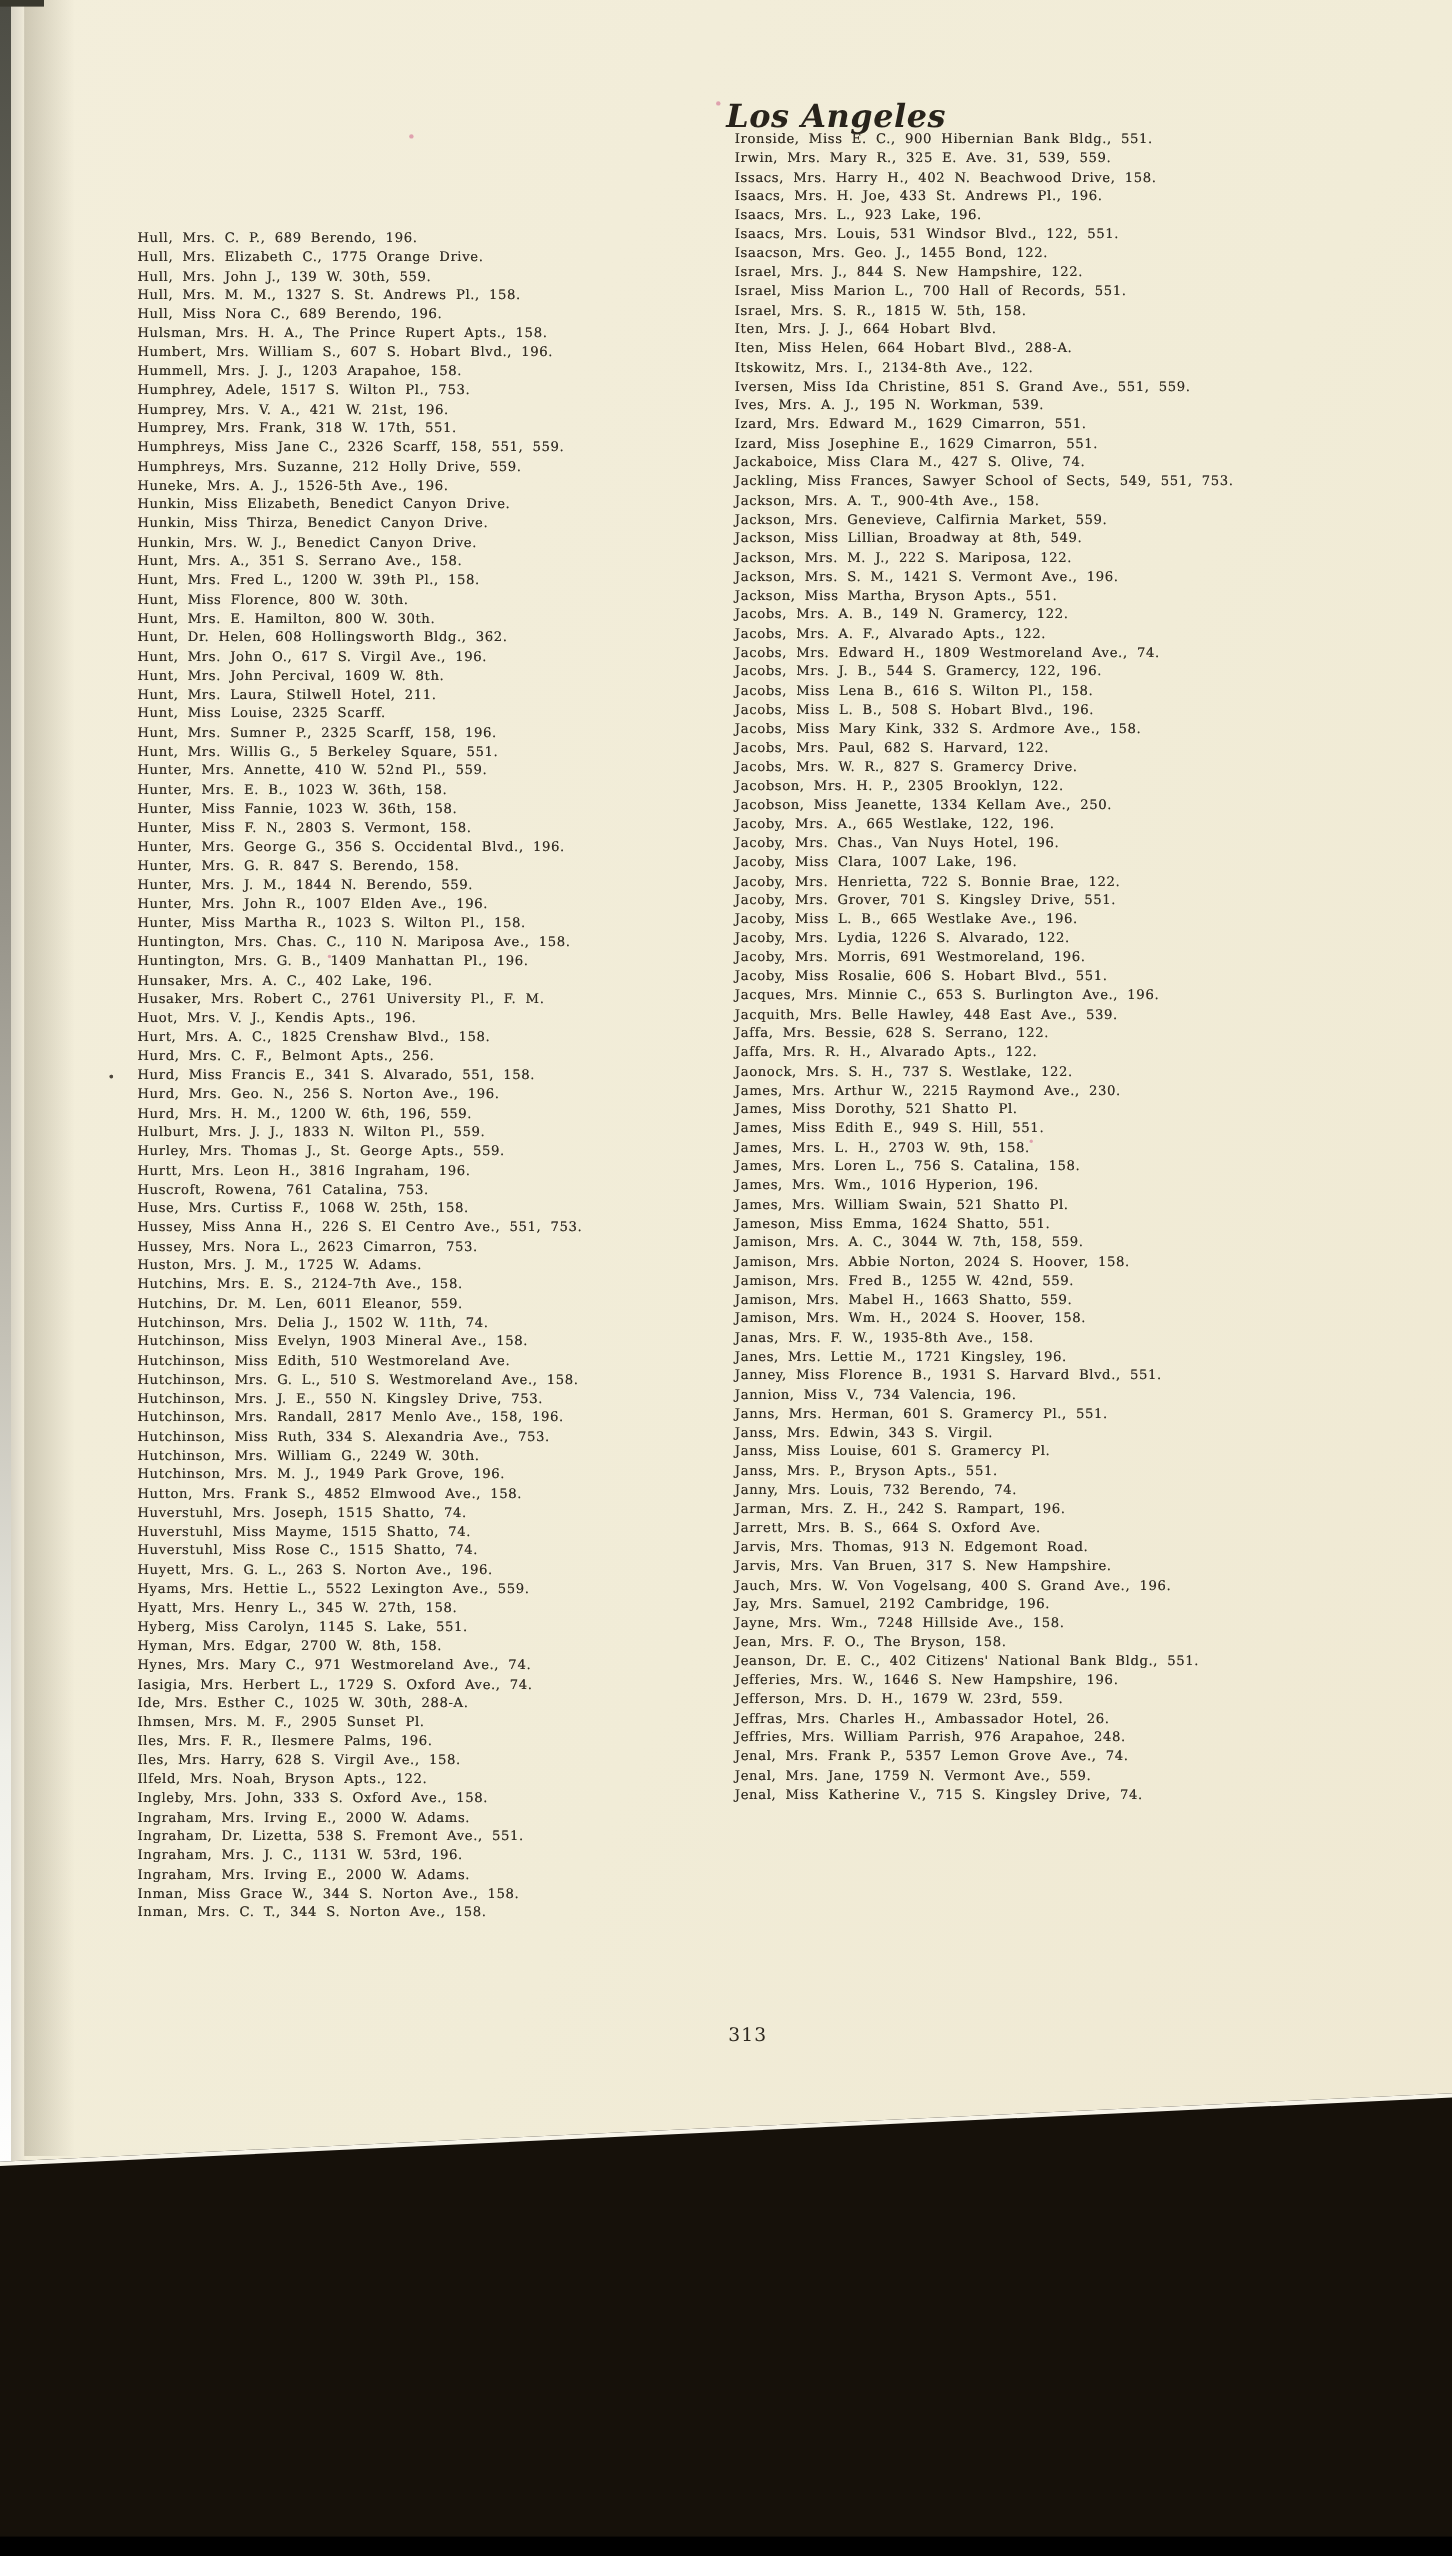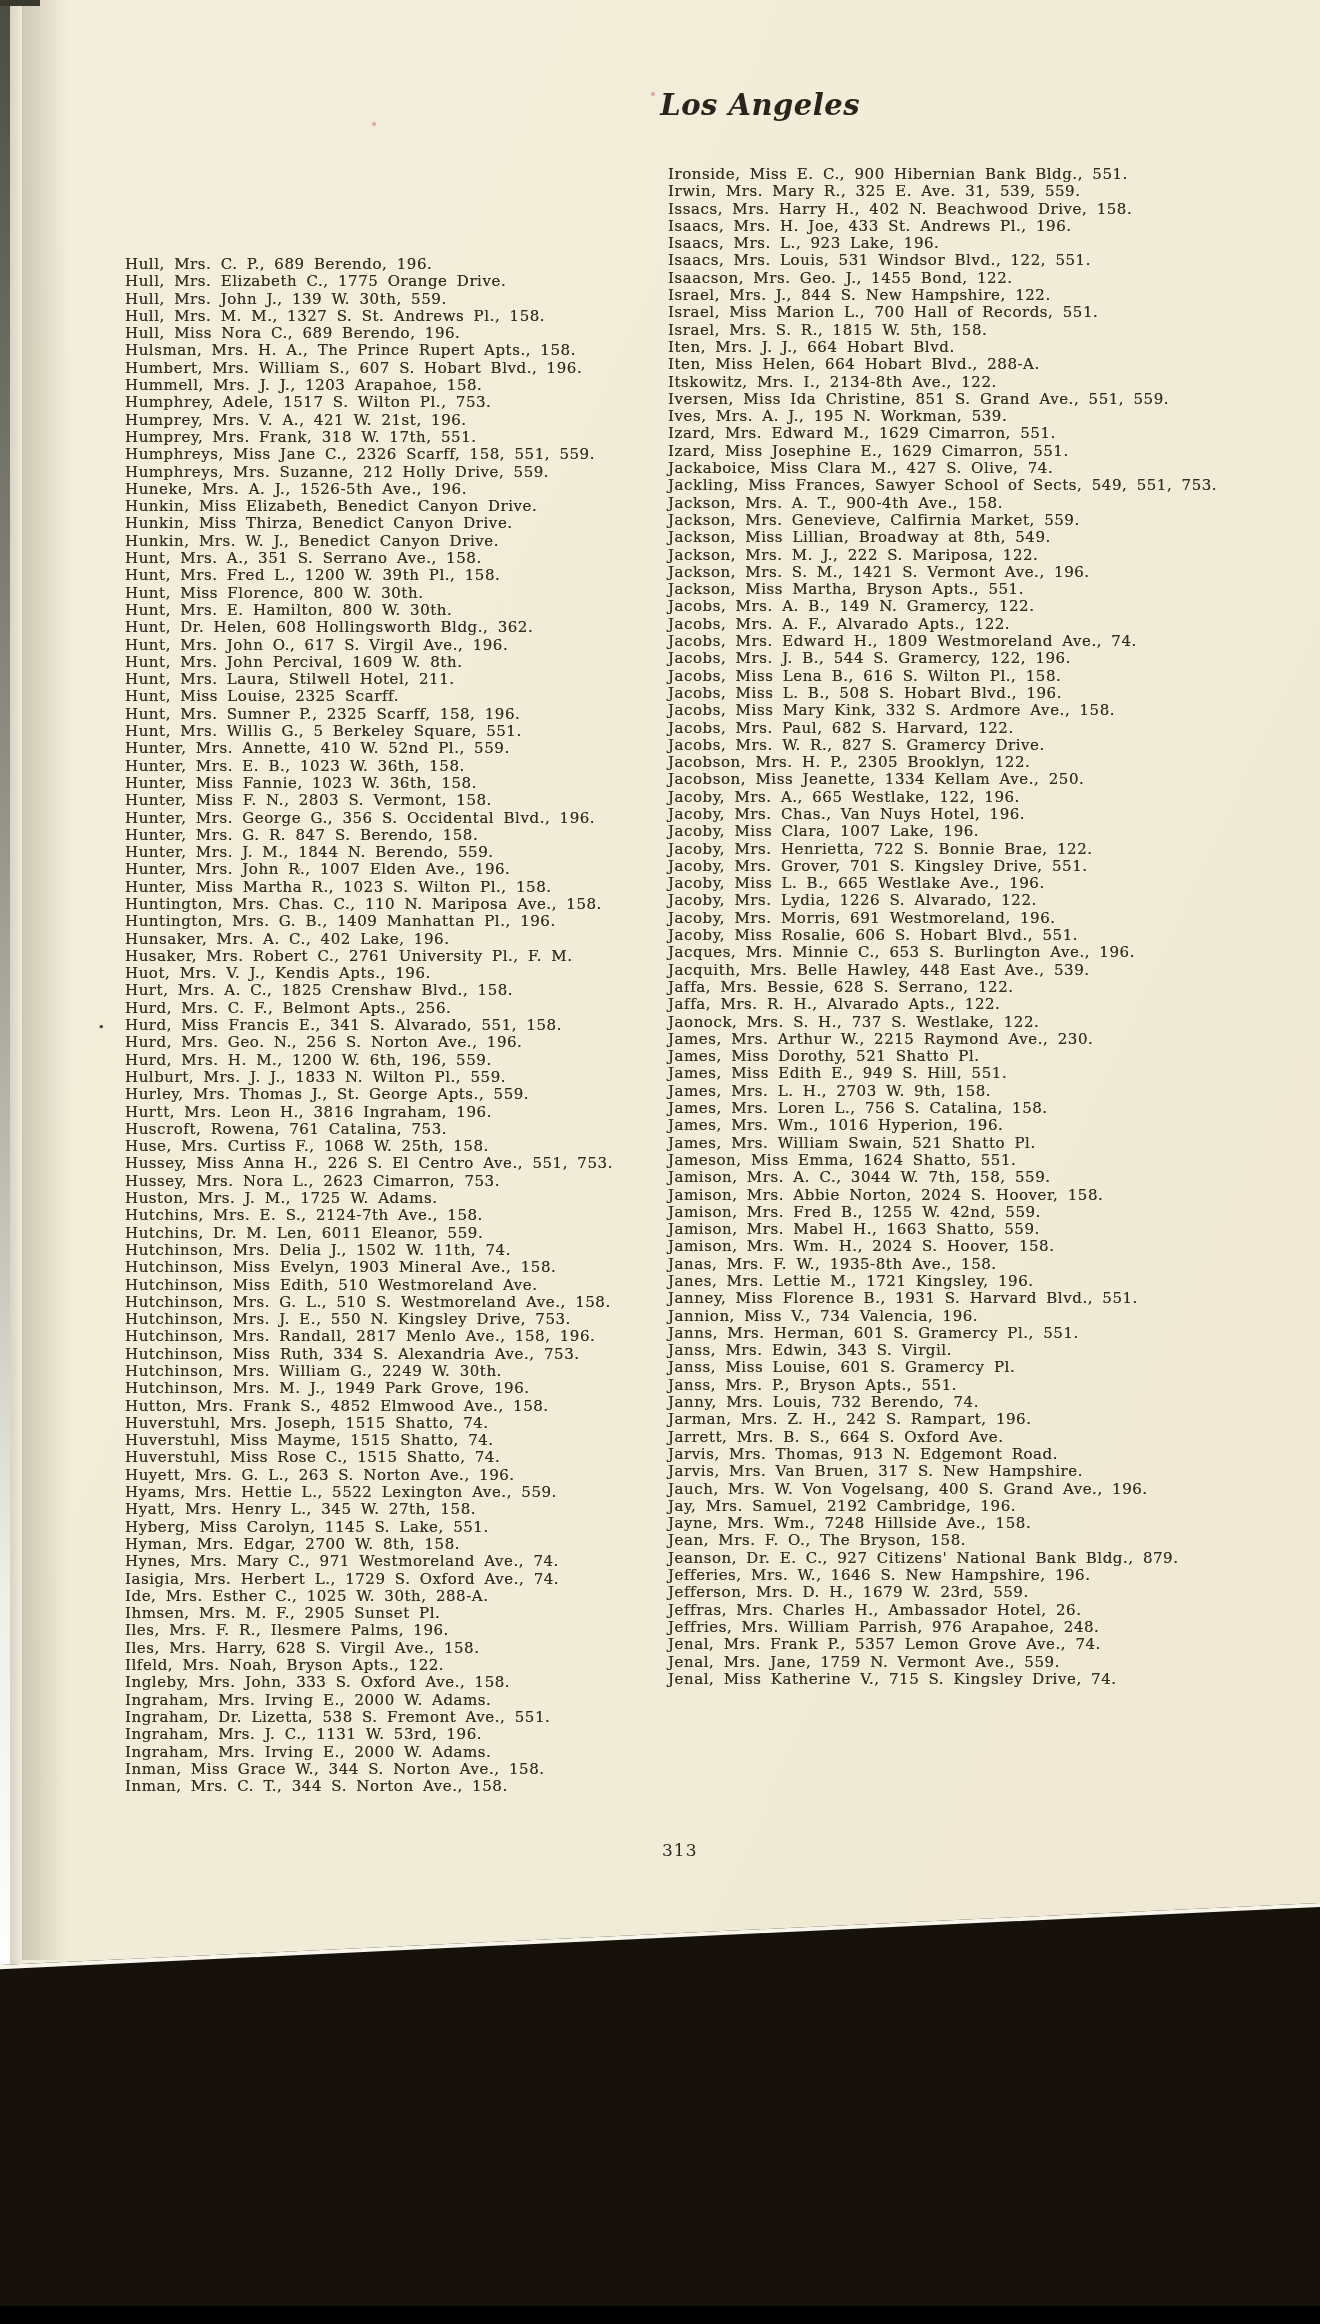--- a/index.html
+++ b/index.html
@@ -12,21 +12,21 @@
   .page-edges{position:absolute;left:10px;top:0;width:14px;height:1975px;
         background:linear-gradient(90deg,#d8d3c4 0%,#e7e2d2 60%,rgba(240,235,216,0) 100%);}
   .gutter-shadow{position:absolute;left:22px;top:0;width:46px;height:1960px;
         background:linear-gradient(90deg,rgba(118,110,88,0.30),rgba(118,110,88,0) 100%);}
   .corner-sliver{position:absolute;left:0;top:0;width:40px;height:6px;background:#39382e;}
   
   .header{position:absolute;top:88px;left:460px;width:400px;text-align:right;
         font-style:italic;font-weight:bold;font-size:29px;letter-spacing:0.5px;color:#28231b;}
   .pageno{position:absolute;top:1840px;left:662px;font-size:17px;letter-spacing:1px;color:#2e2920;}
   
-  .col{position:absolute;font-size:15px;line-height:17.3px;letter-spacing:0.55px;word-spacing:4px;margin-top:48px;}
+  .col{position:absolute;font-size:12px;line-height:17.3px;letter-spacing:0.55px;word-spacing:4px;}
   #col-left{left:125px;top:208px;width:517px;}
   #col-right{left:668px;top:118px;width:578px;}
   .entry{padding-left:42px;text-indent:-42px;text-align:justify;position:relative;
          text-shadow:0 0 0.4px rgba(40,34,24,0.65);}
   .entry.marked::before{content:"\2022";position:absolute;left:-27px;top:2px;
          font-size:11px;color:#4c463a;text-indent:0;}
   
   .bottom-photo{position:absolute;top:1934px;left:-40px;width:1400px;height:600px;
         background:#16110a;border-top:4px solid #f8f5ea;
         transform-origin:50% 0;transform:rotate(-2.7deg);z-index:5;}
@@ -215,21 +215,21 @@
       <div class="entry">Janss, Mrs. P., Bryson Apts., 551.</div>
       <div class="entry">Janny, Mrs. Louis, 732 Berendo, 74.</div>
       <div class="entry">Jarman, Mrs. Z. H., 242 S. Rampart, 196.</div>
       <div class="entry">Jarrett, Mrs. B. S., 664 S. Oxford Ave.</div>
       <div class="entry">Jarvis, Mrs. Thomas, 913 N. Edgemont Road.</div>
       <div class="entry">Jarvis, Mrs. Van Bruen, 317 S. New Hampshire.</div>
       <div class="entry">Jauch, Mrs. W. Von Vogelsang, 400 S. Grand Ave., 196.</div>
       <div class="entry">Jay, Mrs. Samuel, 2192 Cambridge, 196.</div>
       <div class="entry">Jayne, Mrs. Wm., 7248 Hillside Ave., 158.</div>
       <div class="entry">Jean, Mrs. F. O., The Bryson, 158.</div>
-      <div class="entry">Jeanson, Dr. E. C., 927 Citizens' National Bank Bldg., 879.</div>
+      <div class="entry">Jeanson, Dr. E. C., 402 Citizens' National Bank Bldg., 551.</div>
       <div class="entry">Jefferies, Mrs. W., 1646 S. New Hampshire, 196.</div>
       <div class="entry">Jefferson, Mrs. D. H., 1679 W. 23rd, 559.</div>
       <div class="entry">Jeffras, Mrs. Charles H., Ambassador Hotel, 26.</div>
       <div class="entry">Jeffries, Mrs. William Parrish, 976 Arapahoe, 248.</div>
       <div class="entry">Jenal, Mrs. Frank P., 5357 Lemon Grove Ave., 74.</div>
       <div class="entry">Jenal, Mrs. Jane, 1759 N. Vermont Ave., 559.</div>
       <div class="entry">Jenal, Miss Katherine V., 715 S. Kingsley Drive, 74.</div>
     </div>
 
   <div class="pageno">313</div>

